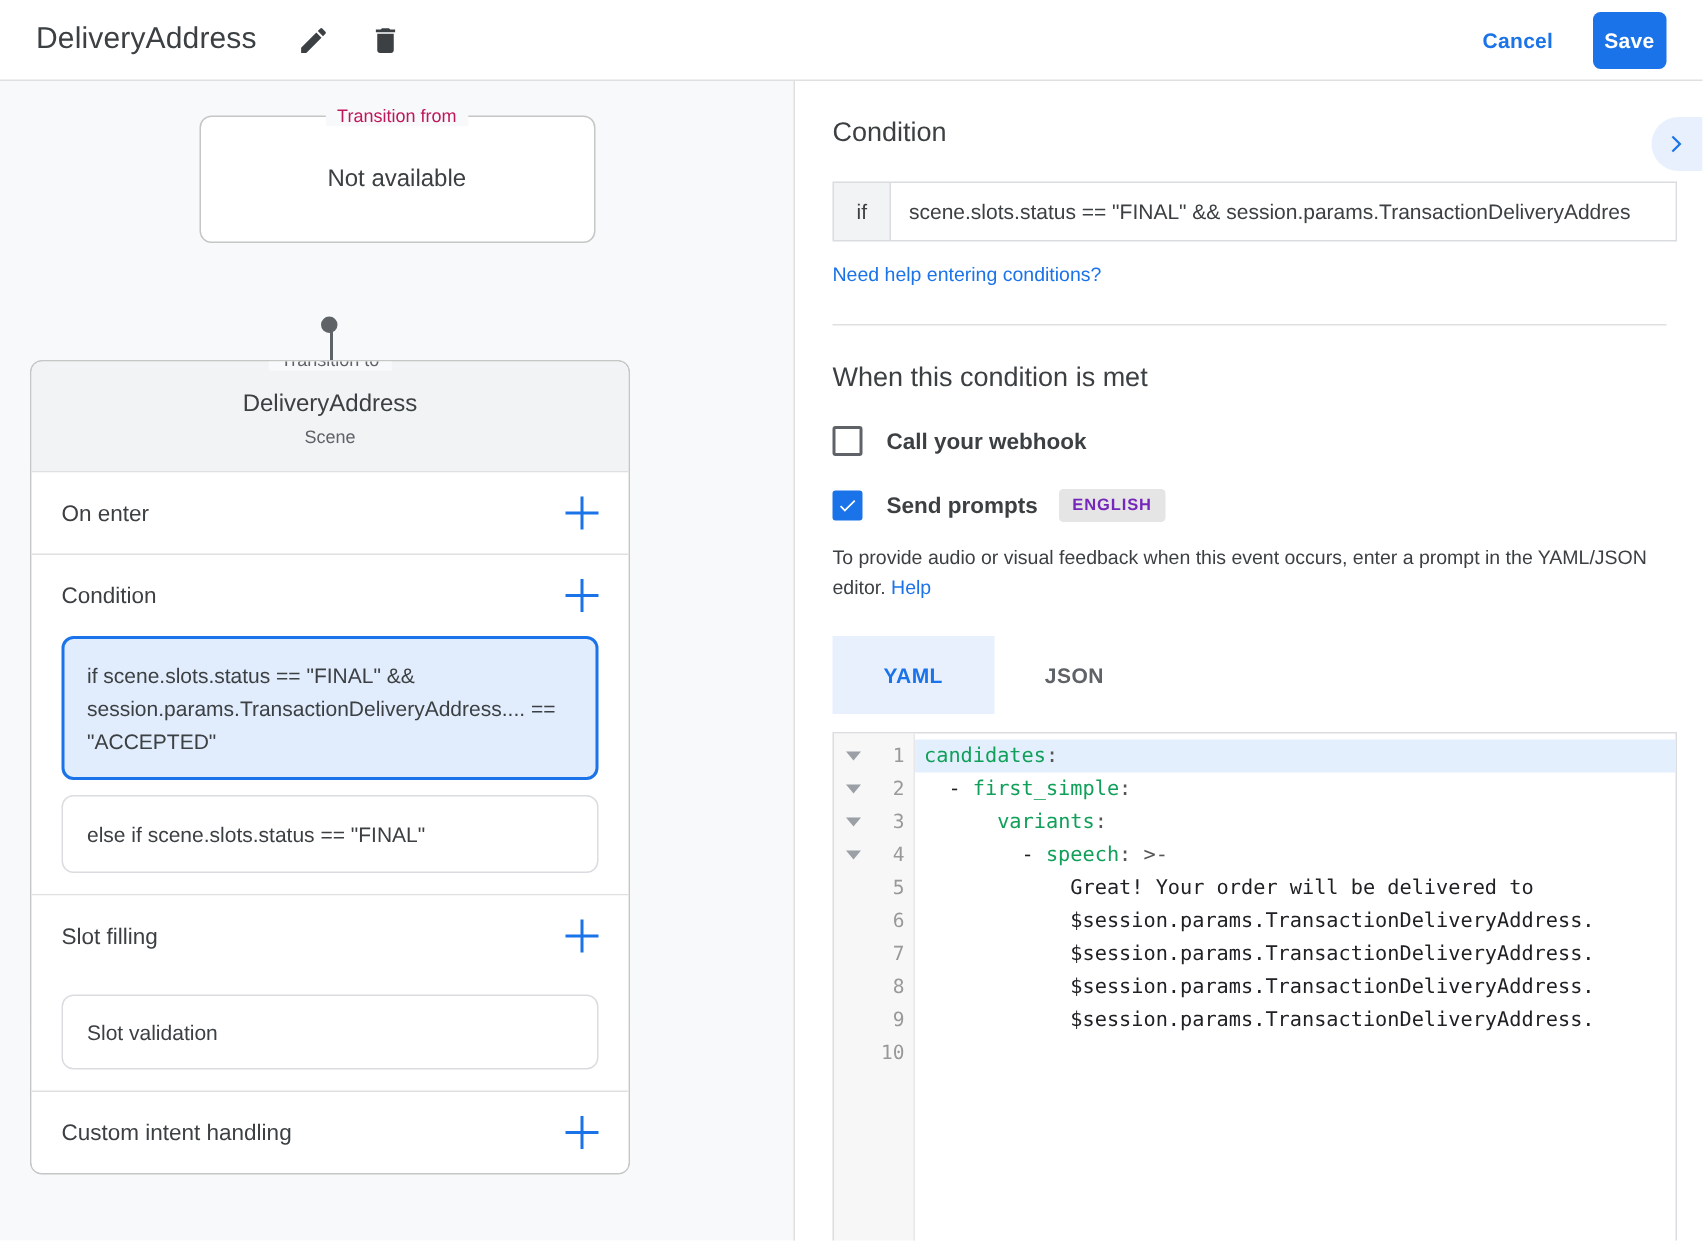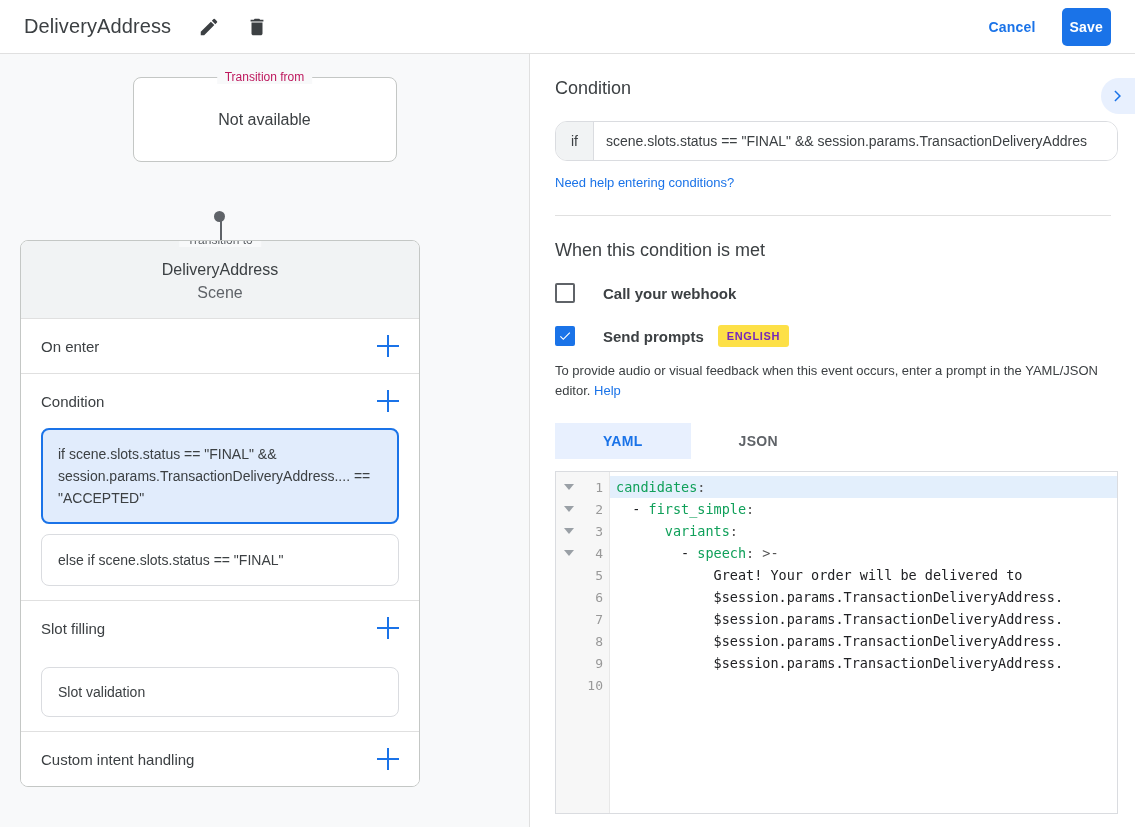--- a/index.html
+++ b/index.html
@@ -92,21 +92,21 @@
   .scene-card-legend {
     position: absolute; top: -8px; left: 50%; transform: translateX(-50%);
     background: #f8f9fa; padding: 0 8px;
     font-size: 12px; color: #5f6368; white-space: nowrap; z-index: 2;
   }
   .scene-head {
     background: #f1f3f4; padding: 20px 0 16px; text-align: center;
     border-bottom: 1px solid #e0e0e0;
   }
   .scene-head .name { font-size: 16px; color: #3c4043; }
-  .scene-head .sub { font-size: 16px; color: #5f6368; margin-top: 5px; }
+  .scene-head .sub { font-size: 12px; color: #5f6368; margin-top: 5px; }
 
   .section { border-bottom: 1px solid #e0e0e0; background: #fff; }
   .section:last-child { border-bottom: none; }
   .section-header {
     display: flex; align-items: center; justify-content: space-between;
     padding: 16px 20px 16px 20px; cursor: pointer;
   }
   .section-title { font-size: 15px; color: #3c4043; }
   .plus-btn {
     width: 22px; height: 22px; position: relative; cursor: pointer;
@@ -147,21 +147,21 @@
   .expand-btn {
     position: absolute; right: 0; top: 24px;
     width: 34px; height: 36px;
     background: #e8f0fe; border-radius: 18px 0 0 18px;
     display: flex; align-items: center; justify-content: center;
     cursor: pointer;
   }
 
   .if-row {
     display: flex; margin-top: 22px;
-    border: 1px solid #dadce0; border-radius: 12px; overflow: hidden;
+    border: 1px solid #dadce0; border-radius: 0; overflow: hidden;
     height: 40px; width: 563px;
   }
   .if-prefix {
     width: 38px; background: #f1f3f4; border-right: 1px solid #dadce0;
     display: flex; align-items: center; justify-content: center;
     font-size: 14px; color: #3c4043;
   }
   .if-input {
     flex: 1; border: none; outline: none; background: #fff;
     font-size: 14px; color: #3c4043; padding: 0 12px;
@@ -177,35 +177,35 @@
   .check-row { display: flex; align-items: center; margin-top: 22px; }
   .checkbox {
     width: 20px; height: 20px; border: 2px solid #5f6368; border-radius: 2px;
     background: #fff; cursor: pointer; flex: none;
   }
   .checkbox.checked {
     background: #1a73e8; border-color: #1a73e8;
     display: flex; align-items: center; justify-content: center;
   }
   .check-label {
-    margin-left: 28px; font-size: 15px; color: #3c4043; font-weight: bold;
+    margin-left: 16px; font-size: 15px; color: #3c4043; font-weight: bold;
   }
   .badge {
-    margin-left: 14px; background: #fde047; color: #7627bb;
+    margin-left: 14px; background: #e5e5e5; color: #7627bb;
     font-size: 11px; font-weight: bold; letter-spacing: .6px;
     padding: 5px 9px; border-radius: 3px;
   }
   .helper {
     margin-top: 14px; font-size: 13px; color: #3c4043; line-height: 20px;
     width: 568px;
   }
 
   .tabs { display: flex; margin-top: 22px; }
   .tab {
-    height: 36px; padding: 0 48px;
+    height: 52px; padding: 0 34px;
     display: flex; align-items: center; justify-content: center;
     font-size: 14px; font-weight: bold; color: #5f6368;
     cursor: pointer; letter-spacing: .3px;
   }
   .tab.active { background: #e8f0fe; color: #1a73e8; }
 
   
   .editor {
     margin-top: 12px; width: 563px; height: 343px;
     border: 1px solid #dadce0; border-top: 1px solid #dadce0;

